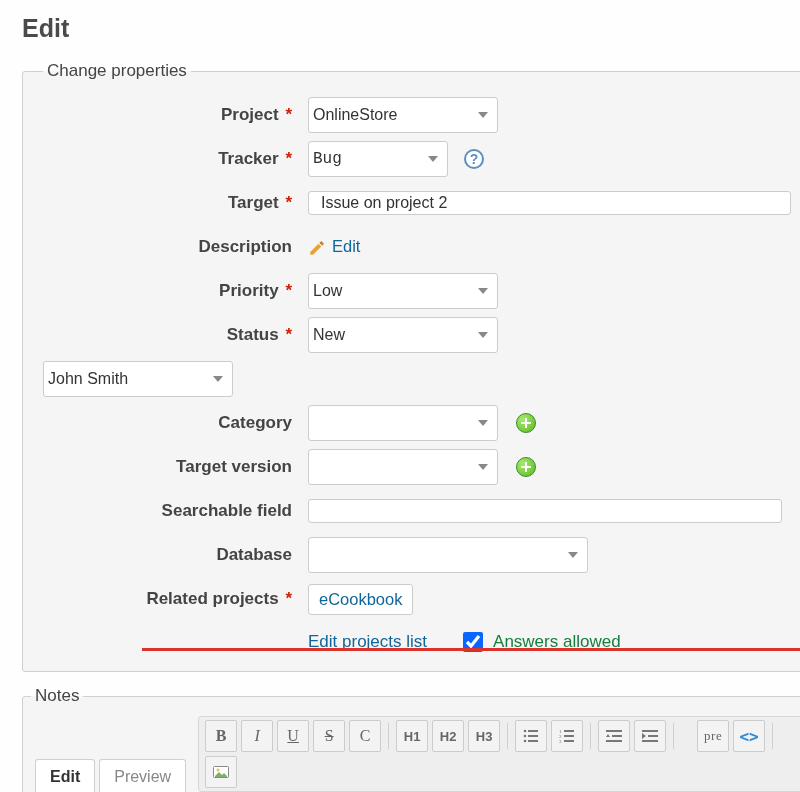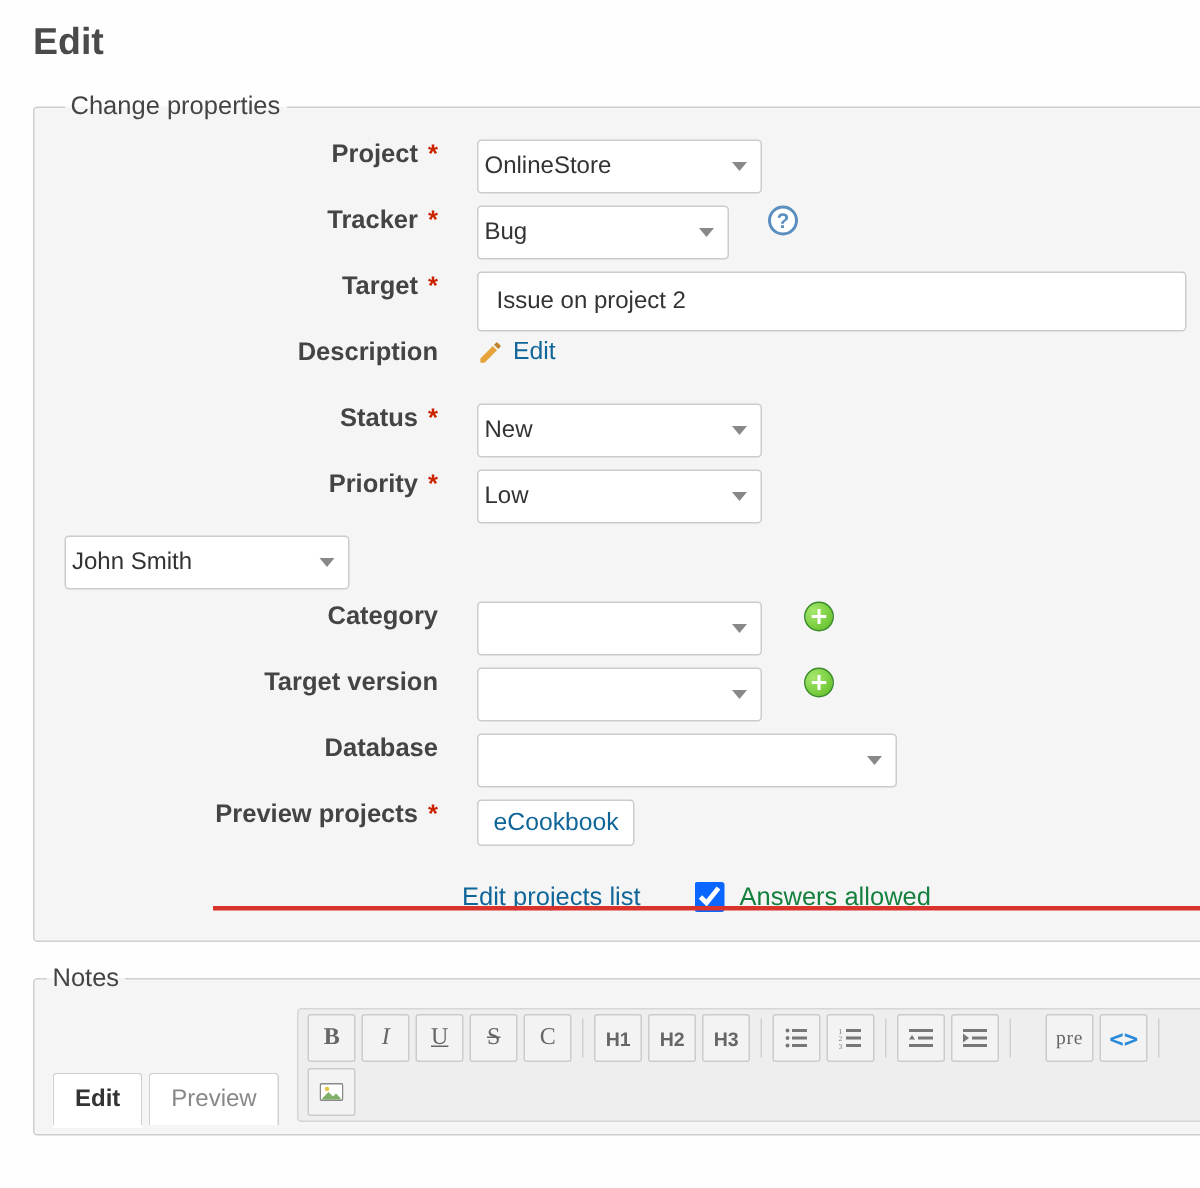--- a/index.html
+++ b/index.html
@@ -1,31 +1,31 @@
 <!DOCTYPE html>
 <html><head>
 <meta charset="utf-8">
 <style>
   * { box-sizing: border-box; }
   html, body { margin:0; padding:0; font-family: -apple-system, BlinkMacSystemFont, "Segoe UI", Arial, sans-serif; font-size:16.5px; color:#333; background:#fefefe; }
   .page { width:800px; height:792px; overflow:hidden; padding:14px 0 0 22px; }
   h2.page-title { margin:0 0 18px 0; font-size:25px; font-weight:700; color:#4a4a4a; }
   fieldset.box { border:1px solid #d0d0d0; border-radius:3px; background:#f5f5f5; margin:0 0 14px 0; padding:12px 20px 16px 20px; min-width:0; }
   fieldset.box > legend { padding:0 4px; font-size:17px; color:#444; }
-  .form-row { display:flex; align-items:flex-start; min-height:44px; gap:20px; }
+  .form-row { display:flex; align-items:center; min-height:44px; gap:10px; }
   .form-label { width:255px; min-width:255px; text-align:right; font-size:17px; font-weight:700; color:#444; padding-right:6px; }
   .req { color:#c20; font-weight:700; margin-left:2px; }
   .select-wrap { position:relative; display:inline-block; }
   .select-control { background:#fff; border:1px solid #ccc; border-radius:3px; height:36px; line-height:34px; padding:0 34px 0 4px; font-size:16px; color:#333; cursor:default; }
   .select-control.empty { color:#999; }
   .caret-down { position:absolute; right:10px; top:50%; margin-top:-3px; width:0;height:0; border-left:5px solid transparent; border-right:5px solid transparent; border-top:6px solid #888; }
   .w190 { width:190px; }
-  .w166 { width:168px; }
+  .w166 { width:140px;font-family:Liberation Mono, monospace; }
   .w280 { width:280px; }
-  input.text-input { background:#fff; border:1px solid #ccc; border-radius:3px; height:40px; padding:0 12px; font-size:16px; color:#333; }
+  input.text-input { background:#fff; border:1px solid #ccc; border-radius:3px; height:24px; padding:0 12px; font-size:16px; color:#333; }
   .subject-input { width:520px; }
   .searchable-input { width:474px; }
   .edit-link { color:#116699; font-size:16.5px; text-decoration:none; }
   .pencil-icon { width:18px; height:18px; display:inline-block; vertical-align:middle; margin-right:6px; }
   .pencil-icon svg { width:100%; height:100%; }
   .help-icon { width:20px; height:20px; border:2px solid #5b8fbf; border-radius:50%; color:#5b8fbf; font-size:14px; font-weight:700; display:inline-flex; align-items:center; justify-content:center; background:#fff; margin-left:6px; }
   .add-btn { width:20px; height:20px; border:1px solid #3a8c2c; border-radius:50%; background:radial-gradient(circle at 30% 30%, #a6e86d, #5cbb22); display:inline-flex; align-items:center; justify-content:center; color:#fff; font-size:14px; font-weight:700; margin-left:8px; cursor:pointer; }
   .tag-box { display:inline-block; border:1px solid #ccc; border-radius:3px; background:#fff; padding:5px 10px; color:#116699; font-size:16.5px; }
   .underline-red { position:relative; }
   .underline-red::after { content:""; position:absolute; left:99px; right:-145px; bottom:-30px; height:3px; background:#d9332c; }
@@ -92,34 +92,34 @@
         <svg viewBox="0 0 24 24">
               <path fill="#e5a43b" d="M3 17.25V21h3.75l11-11-3.75-3.75-11 11z"></path>
               <path fill="#c0832e" d="M20.71 7.04a1 1 0 0 0 0-1.41l-2.34-2.34a1 1 0 0 0-1.41 0l-1.83 1.83 3.75 3.75 1.83-1.83z"></path>
             </svg>
       </span><span>Edit</span>
     </a>
   </div>
 
   <div class="form-row">
     <div class="form-label">
+      <span>Priority</span> <span class="req">*</span>
+    </div>
+    <div class="select-wrap">
+      <div class="select-control w190">Low</div>
+      <span class="caret-down"></span>
+    </div>
+  </div>
+
+  <div class="form-row">
+    <div class="form-label">
       <span>Status</span> <span class="req">*</span>
     </div>
     <div class="select-wrap">
       <div class="select-control w190">New</div>
-      <span class="caret-down"></span>
-    </div>
-  </div>
-
-  <div class="form-row">
-    <div class="form-label">
-      <span>Priority</span> <span class="req">*</span>
-    </div>
-    <div class="select-wrap">
-      <div class="select-control w190">Low</div>
       <span class="caret-down"></span>
     </div>
   </div>
 
   <div class="form-row">
     <div class="select-wrap">
       <div class="select-control w190">John Smith</div>
       <span class="caret-down"></span>
     </div>
   </div>
@@ -147,34 +147,40 @@
       <div class="select-control w190 empty"></div>
       <span class="caret-down"></span>
     </div>
     <span class="add-btn">
       <svg width="10" height="10" viewBox="0 0 10 10">
             <path d="M5 0v10M0 5h10" stroke="#fff" stroke-width="2"></path>
           </svg>
     </span>
   </div>
 
+  <div class="form-row">
+    <div class="form-label">
+      <span>Searchable field</span>
+    </div>
+    <input class="text-input searchable-input" value="" style="">
+  </div>
 
   <div class="form-row">
     <div class="form-label">
       <span>Database</span>
     </div>
     <div class="select-wrap">
       <div class="select-control w280 empty"></div>
       <span class="caret-down"></span>
     </div>
   </div>
 
   <div class="form-row underline-red" style="position:relative;">
     <div class="form-label">
-      <span>Preview projects</span> <span class="req">*</span>
+      <span>Related projects</span> <span class="req">*</span>
     </div>
     <span class="tag-box">eCookbook</span>
   </div>
 
   <div class="answers-row">
     <a href="#" class="editproj">Edit projects list</a>
     <span style="width:18px;"></span>
     <input type="checkbox" class="cb" checked="" style="">
     <span class="answers-label">Answers allowed</span>
   </div>

